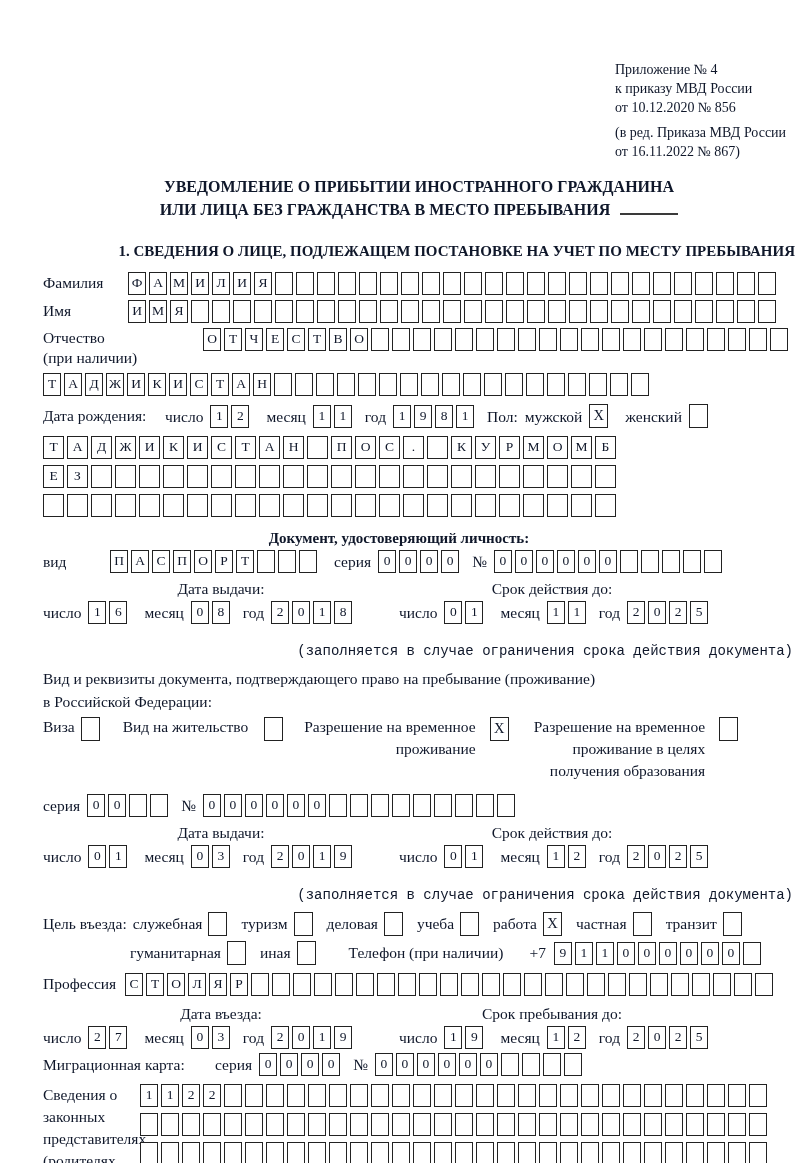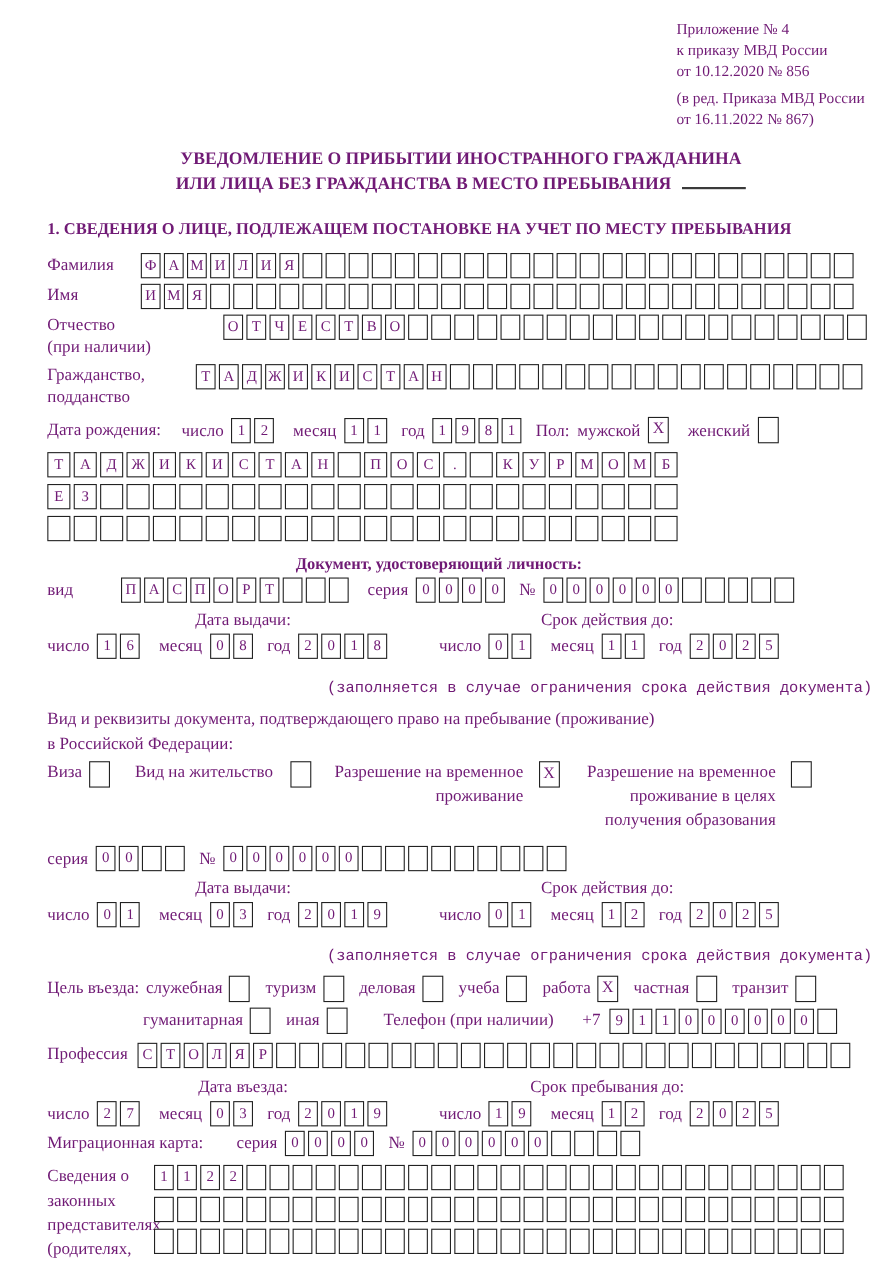--- a/index.html
+++ b/index.html
@@ -1,28 +1,28 @@
 <!DOCTYPE html>
 <html><head>
 <meta charset="utf-8">
 <style>
   html,body{margin:0;padding:0;background:#e8e8e8;}
   .page{
     width:800px;height:1163px;box-sizing:border-box;margin:0 auto;
-    padding:18px 5px 0 43px;background:#ffffff;color:#701a75;
+    padding:60px 5px 0 43px;background:#ffffff;color:#0f172a;
     font-family:"Liberation Serif","DejaVu Serif",serif;font-size:15.5px;
     overflow:hidden;position:relative;
   }
   
   .ref{margin-left:572px;font-size:14px;line-height:19px;}
   .ref2{margin-top:6px;}
   .forma{text-align:right;padding-right:38px;font-weight:bold;font-size:15.5px;margin-top:12px;letter-spacing:.5px;}
   .title{text-align:center;font-weight:bold;font-size:16px;line-height:23px;margin-top:14px;}
   .uline{display:inline-block;width:58px;border-bottom:2.5px solid #3a3a3a;height:14px;margin-left:10px;}
-  .sect{font-weight:bold;font-size:15px;margin-top:22px;text-align:left;}
+  .sect{font-weight:bold;font-size:15px;margin-top:22px;text-align:right;}
 
   
   .fr{display:flex;align-items:flex-start;margin-top:5px;}
   .lab{flex:none;line-height:22px;}
   .lab2{flex:none;line-height:20px;}
   .w85{width:85px}.w160{width:160px}.w135{width:135px}.w157{width:157px}
   .w67{width:67px}.w82{width:82px}.w172{width:172px}.w97{width:97px}
 
   
   .boxes{display:flex;flex:none;}
@@ -190,24 +190,20 @@
         <span class="cb"></span>
         <span class="cb"></span>
         <span class="cb"></span>
         <span class="cb"></span>
         <span class="cb"></span>
         <span class="cb"></span>
       </div>
   </div>
 
   <div class="fr">
-    <div class="lab2 w135">
-      <div>Гражданство,</div>
-      <div>подданство</div>
-    </div>
     <div class="boxes">
         <span class="cb">Т</span>
         <span class="cb">А</span>
         <span class="cb">Д</span>
         <span class="cb">Ж</span>
         <span class="cb">И</span>
         <span class="cb">К</span>
         <span class="cb">И</span>
         <span class="cb">С</span>
         <span class="cb">Т</span>

